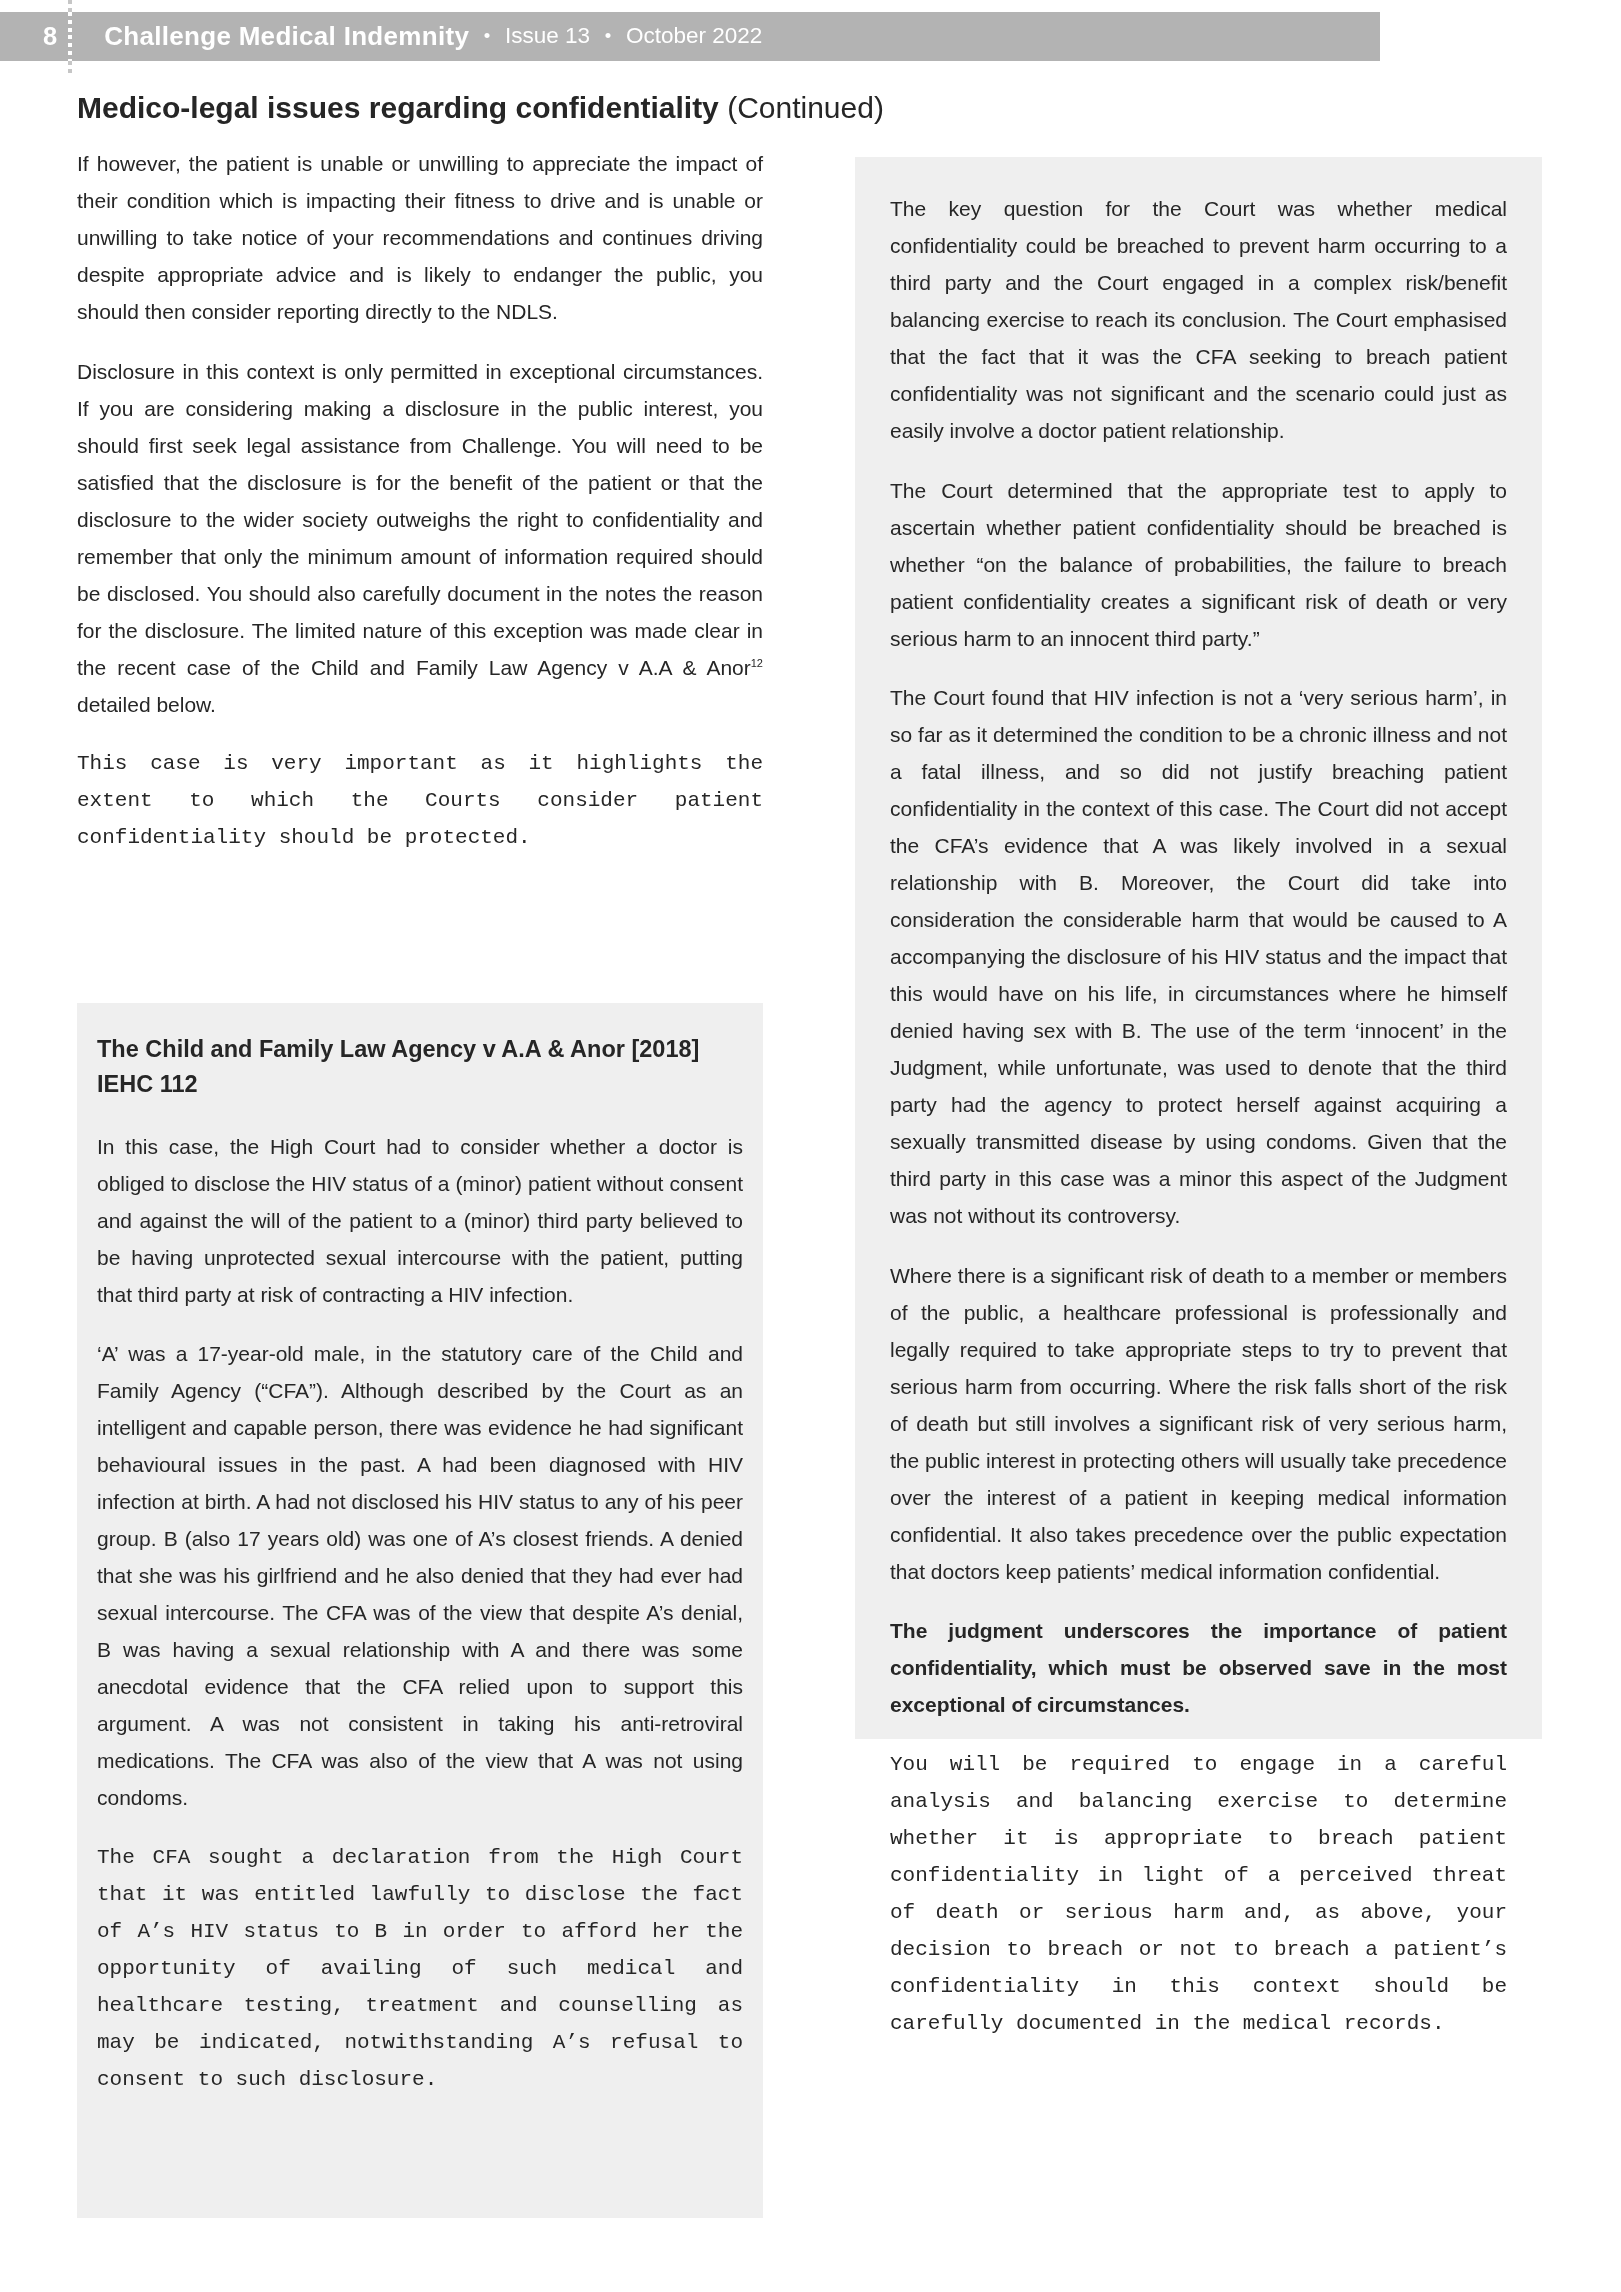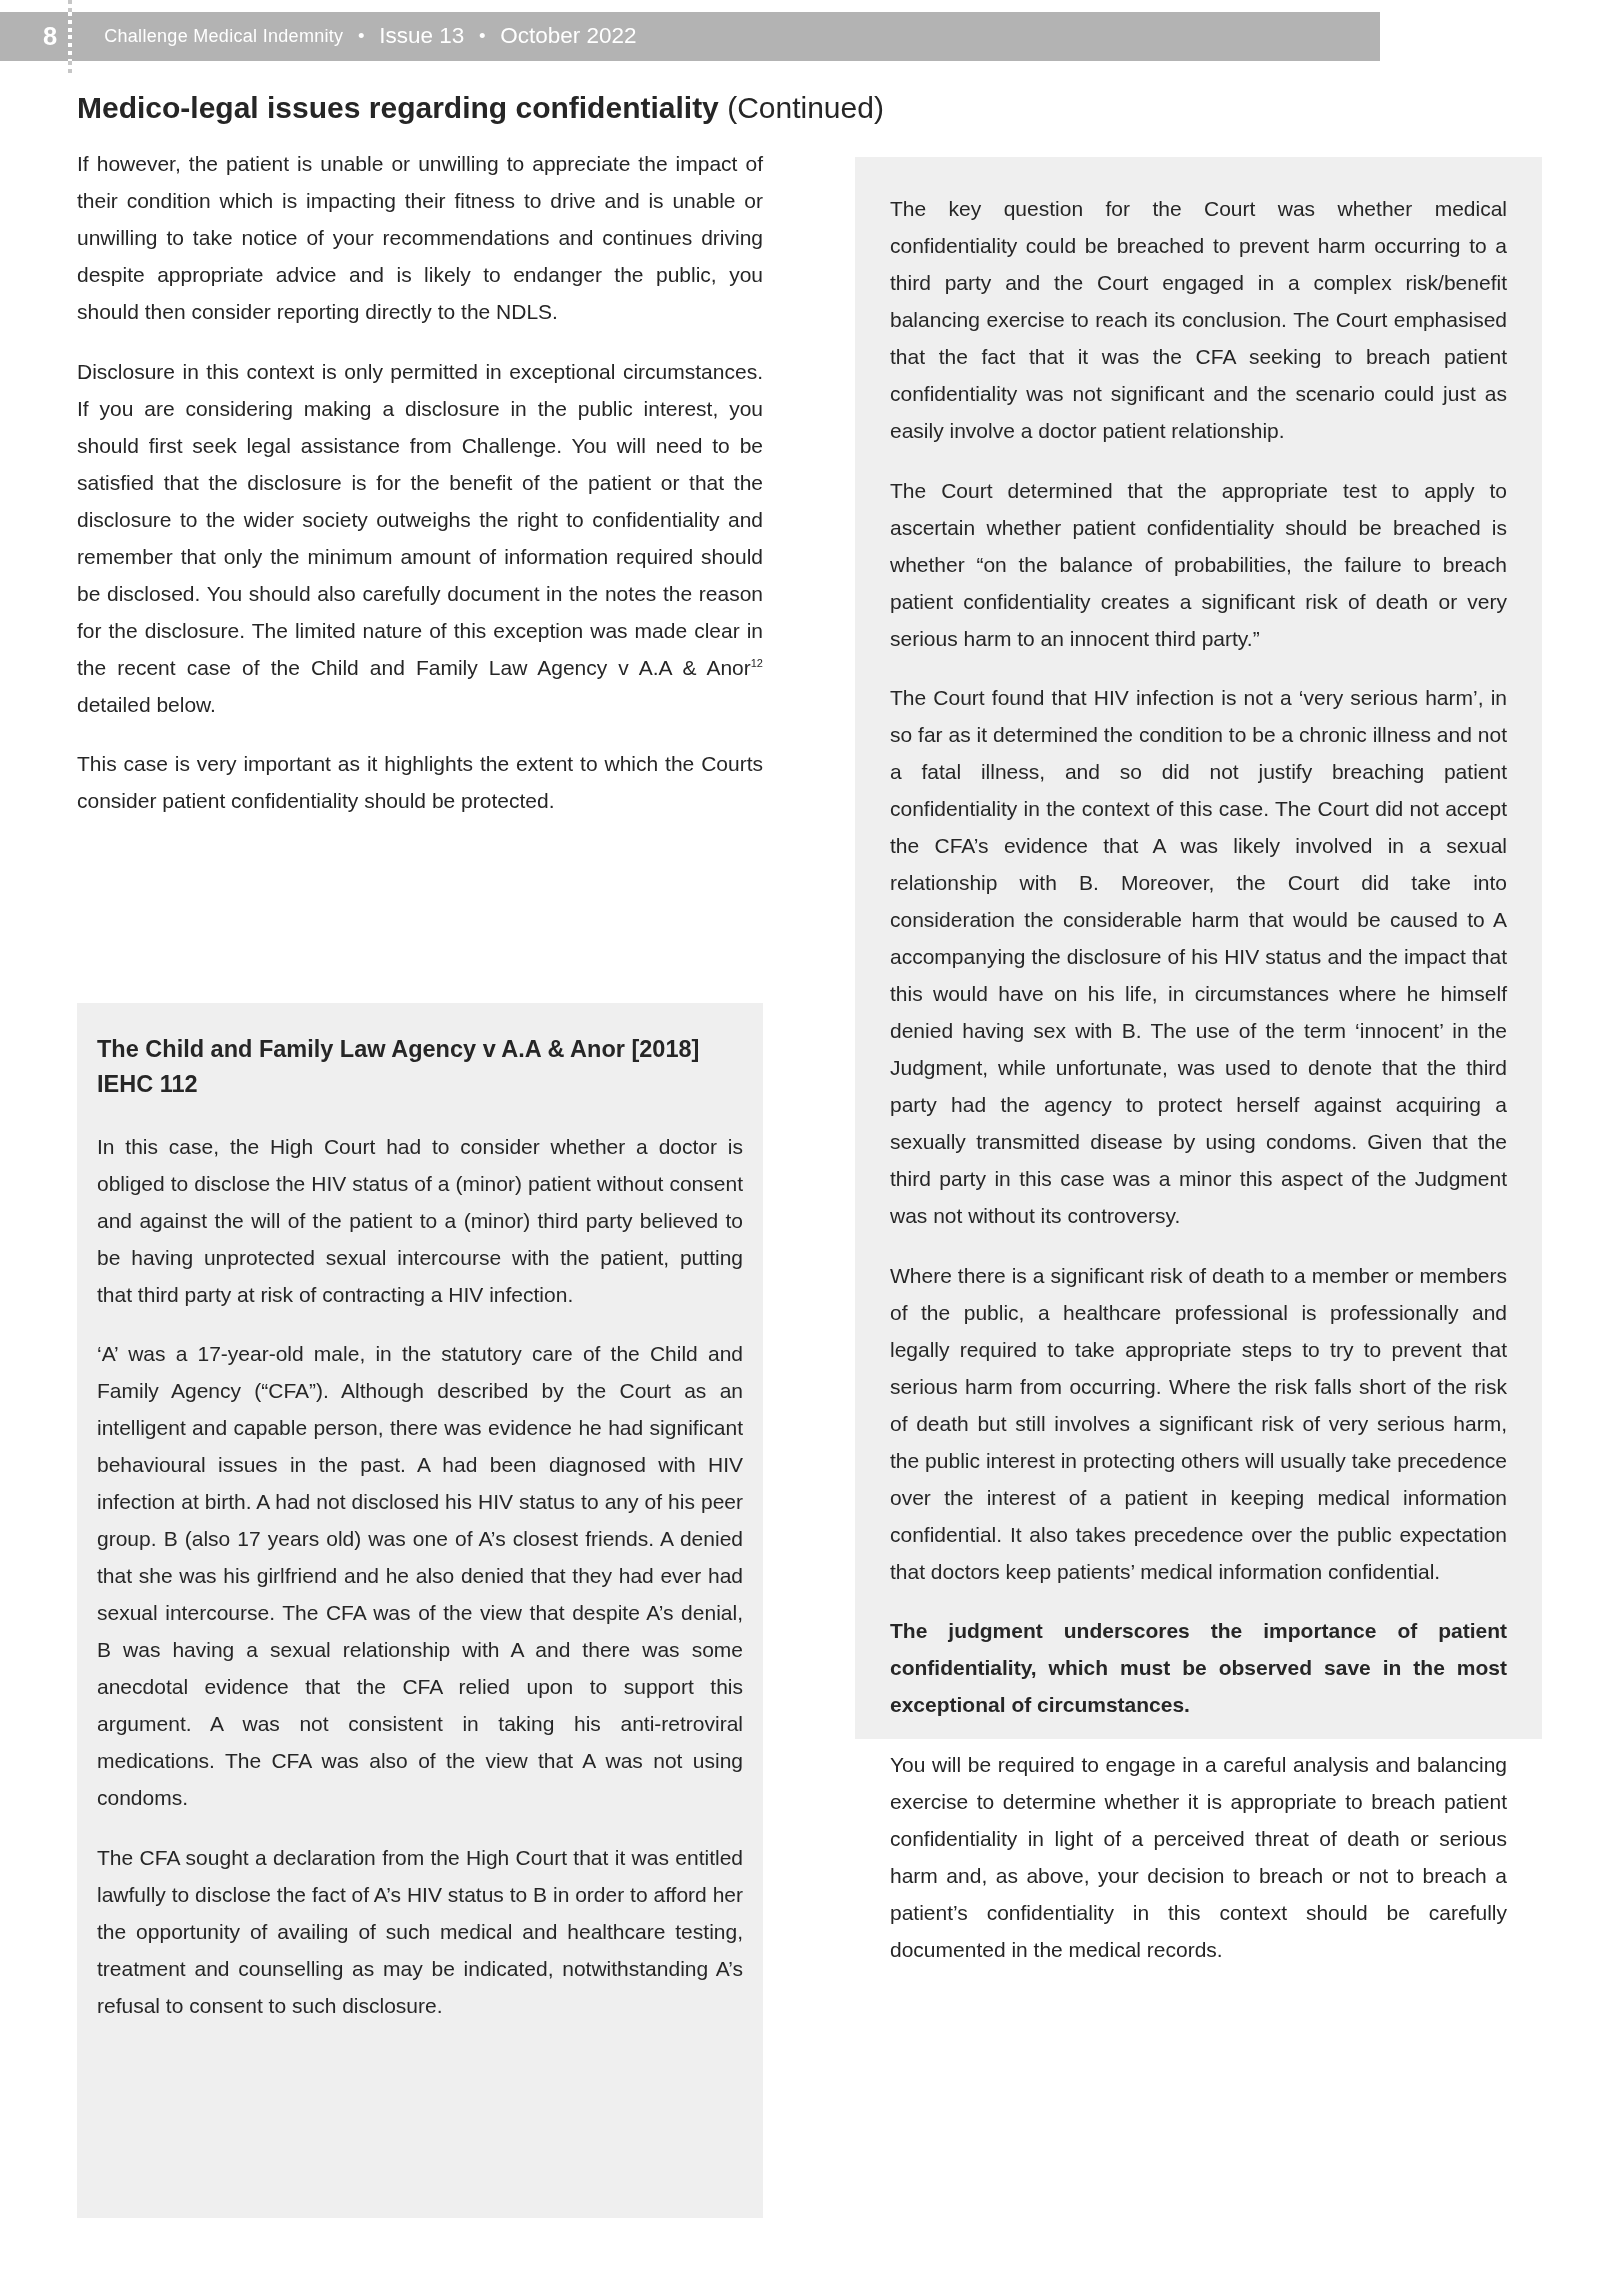--- a/index.html
+++ b/index.html
@@ -17,21 +17,21 @@
   .topbar {
     position: absolute;
     left: 0; top: 11.8px;
     width: 1380px; height: 49px;
     background: var(--header-bar, #b3b3b3);
     display: flex;
     align-items: center;
     color: var(--header-text, #ffffff);
   }
   .pagenum { font-weight: bold; font-size: 25.5px; margin-left: 43px; }
-  .brand   { font-weight: normal; font-size: 18px; margin-left: 47px; letter-spacing: 0.3px; }
+  .brand   { font-weight: bold; font-size: 26px; margin-left: 47px; letter-spacing: 0.3px; }
   .sep     { font-size: 18.6px; margin: 0 14.7px; }
   .meta    { font-size: 22.5px; }
 
   .vdots {
     position: absolute;
     left: 68px;
     width: 3.9px;
     background-image: repeating-linear-gradient(to bottom, currentColor 0 3.9px, transparent 3.9px 7.8px);
   }
   .vdots-top { top: 0;    height: 11.8px; color: #c6c6c6; }
@@ -50,21 +50,21 @@
   .article-title .main { font-weight: bold; }
   .article-title .cont { font-weight: normal; }
 
   
   .bodytext p {
     margin: 0 0 22.5px 0;
     font-size: 21px;
     line-height: 37px;
     text-align: justify;
   }
-  .bodytext p:last-child { margin-bottom: 0; }
+  .bodytext p:last-child { margin-bottom: 0; font-family: Liberation Mono, monospace; }
   sup { font-size: 11px; line-height: 0; }
 
   .col-left {
     position: absolute;
     left: 77px; top: 145px;
     width: 686px;
   }
 
   .case-box {
     position: absolute;

